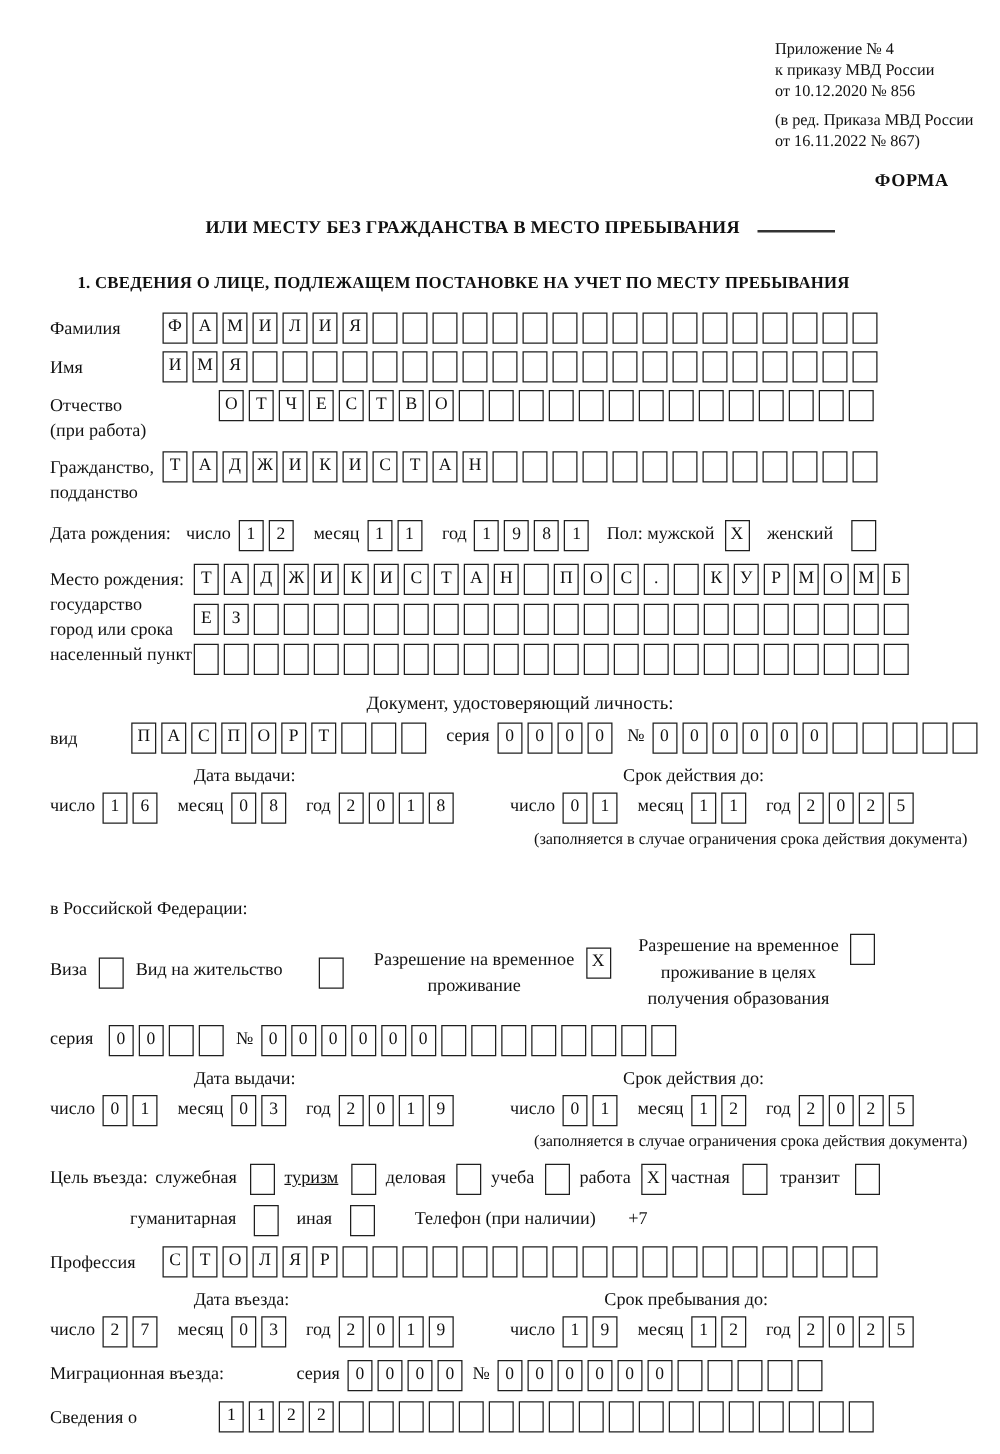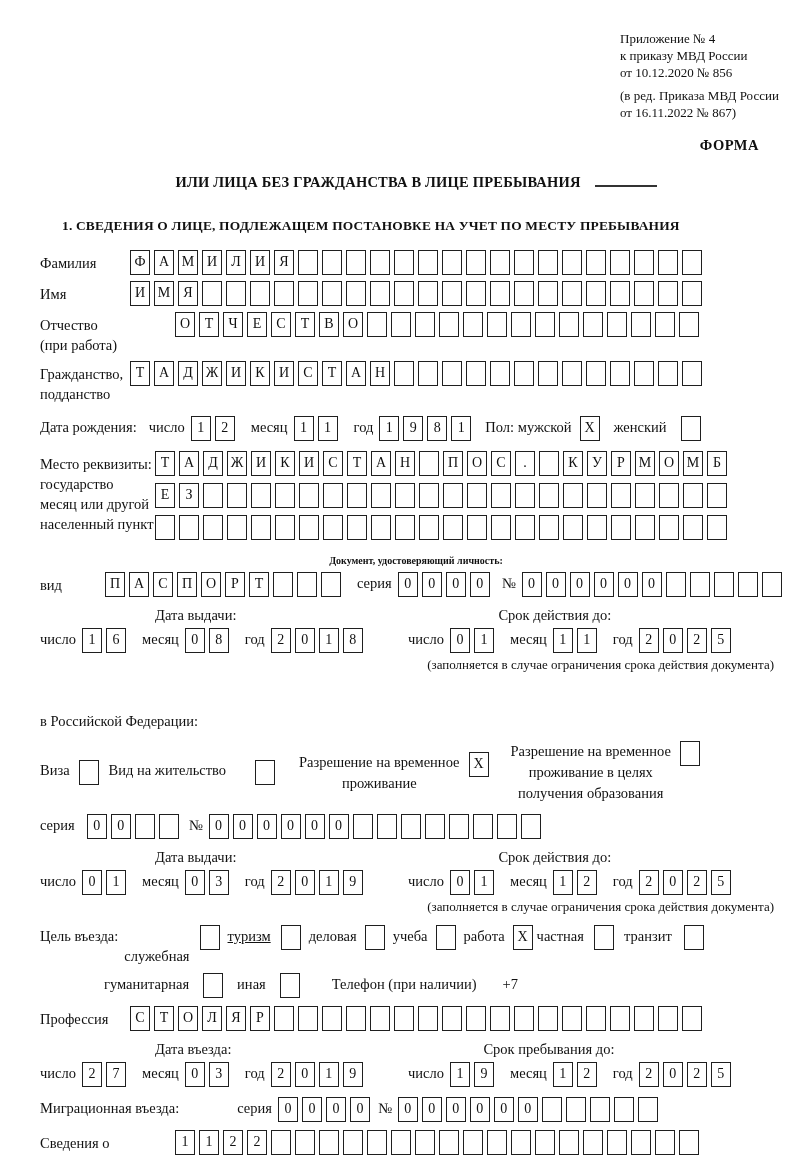--- a/index.html
+++ b/index.html
@@ -22,21 +22,21 @@
     vertical-align:top;
   }
   .frow { display:flex; align-items:flex-start; margin-top:6px; }
   .flabel { font-size:14.5px; line-height:20px; padding-top:3px; }
   .w90  { width:90px;  flex:none; }
   .w115 { width:115px; flex:none; }
   .w135 { width:135px; flex:none; }
   .w65  { width:65px;  flex:none; }
   .boxrow { white-space:nowrap; flex:none; }
   .stack .boxrow { display:block; margin-bottom:7px; }
-  .center-bold { text-align:center; font-weight:bold; font-size:10px; margin-top:8px; }
+  .center-bold { text-align:center; font-weight:normal; font-size:15px; margin-top:8px; }
   .dgroup { display:flex; align-items:flex-start; flex:none; }
   .dlabel { font-size:14.5px; padding-top:3px; margin:0 6px 0 12px; }
   .dlabel.first { margin-left:0; }
   .datehead { display:flex; font-size:14.5px; margin-top:10px; }
   .note-right { text-align:right; padding-right:18px; font-size:13px; margin-top:4px; }
   .para { font-size:14.5px; margin-top:12px; line-height:24px; }
   .optrow { display:flex; align-items:center; margin-top:8px; font-size:14.5px; }
   .opt { display:flex; align-items:flex-start; }
   .optlines { text-align:center; line-height:21px; }
   .opt .cbox { margin-left:9px; margin-right:0; }
@@ -53,21 +53,21 @@
     <div>от 10.12.2020 № 856</div>
     <div class="gap"></div>
     <div>(в ред. Приказа МВД России</div>
     <div>от 16.11.2022 № 867)</div>
   </div>
 
   <div class="forma">ФОРМА</div>
 
   <div class="title">
     <div>
-      <span>ИЛИ ЛИЦА БЕЗ ГРАЖДАНСТВА В ЛИЦЕ ПРЕБЫВАНИЯ</span>
+      <span>ИЛИ МЕСТУ БЕЗ ГРАЖДАНСТВА В МЕСТО ПРЕБЫВАНИЯ</span>
       <span class="blank-underline"></span>
     </div>
   </div>
 
   <div class="sec">1. СВЕДЕНИЯ О ЛИЦЕ, ПОДЛЕЖАЩЕМ ПОСТАНОВКЕ НА УЧЕТ ПО МЕСТУ ПРЕБЫВАНИЯ</div>
 
   <div class="frow" style="margin-top:16px;">
     <span class="flabel w90">Фамилия</span>
     <span class="boxrow"><span class="cbox">Ф</span><span class="cbox">А</span><span class="cbox">М</span><span class="cbox">И</span><span class="cbox">Л</span><span class="cbox">И</span><span class="cbox">Я</span><span class="cbox"></span><span class="cbox"></span><span class="cbox"></span><span class="cbox"></span><span class="cbox"></span><span class="cbox"></span><span class="cbox"></span><span class="cbox"></span><span class="cbox"></span><span class="cbox"></span><span class="cbox"></span><span class="cbox"></span><span class="cbox"></span><span class="cbox"></span><span class="cbox"></span><span class="cbox"></span><span class="cbox"></span></span>
   </div>
@@ -102,23 +102,23 @@
     <span class="dlabel">год</span>
     <span class="boxrow"><span class="cbox">1</span><span class="cbox">9</span><span class="cbox">8</span><span class="cbox">1</span></span>
     <span class="inlinelbl" style="margin-left:10px;">Пол: мужской</span>
     <span class="boxrow" style="margin-left:8px;"><span class="cbox">X</span></span>
     <span class="inlinelbl" style="margin-left:10px;">женский</span>
     <span class="boxrow" style="margin-left:14px;"><span class="cbox"></span></span>
   </div>
 
   <div class="frow" style="margin-top:10px;">
     <span class="flabel w115">
-      <span>Место реквизиты:</span><br>
+      <span>Место рождения:</span><br>
       <span>государство</span><br>
-      <span>месяц или другой</span><br>
+      <span>город или срока</span><br>
       <span>населенный пункт</span>
     </span>
     <span class="stack">
       <span class="boxrow"><span class="cbox">Т</span><span class="cbox">А</span><span class="cbox">Д</span><span class="cbox">Ж</span><span class="cbox">И</span><span class="cbox">К</span><span class="cbox">И</span><span class="cbox">С</span><span class="cbox">Т</span><span class="cbox">А</span><span class="cbox">Н</span><span class="cbox"></span><span class="cbox">П</span><span class="cbox">О</span><span class="cbox">С</span><span class="cbox">.</span><span class="cbox"></span><span class="cbox">К</span><span class="cbox">У</span><span class="cbox">Р</span><span class="cbox">М</span><span class="cbox">О</span><span class="cbox">М</span><span class="cbox">Б</span></span>
       <span class="boxrow"><span class="cbox">Е</span><span class="cbox">З</span><span class="cbox"></span><span class="cbox"></span><span class="cbox"></span><span class="cbox"></span><span class="cbox"></span><span class="cbox"></span><span class="cbox"></span><span class="cbox"></span><span class="cbox"></span><span class="cbox"></span><span class="cbox"></span><span class="cbox"></span><span class="cbox"></span><span class="cbox"></span><span class="cbox"></span><span class="cbox"></span><span class="cbox"></span><span class="cbox"></span><span class="cbox"></span><span class="cbox"></span><span class="cbox"></span><span class="cbox"></span></span>
       <span class="boxrow"><span class="cbox"></span><span class="cbox"></span><span class="cbox"></span><span class="cbox"></span><span class="cbox"></span><span class="cbox"></span><span class="cbox"></span><span class="cbox"></span><span class="cbox"></span><span class="cbox"></span><span class="cbox"></span><span class="cbox"></span><span class="cbox"></span><span class="cbox"></span><span class="cbox"></span><span class="cbox"></span><span class="cbox"></span><span class="cbox"></span><span class="cbox"></span><span class="cbox"></span><span class="cbox"></span><span class="cbox"></span><span class="cbox"></span><span class="cbox"></span></span>
     </span>
   </div>
 
   <div class="center-bold">Документ, удостоверяющий личность:</div>
@@ -217,21 +217,21 @@
       <span class="boxrow"><span class="cbox">1</span><span class="cbox">2</span></span>
       <span class="dlabel">год</span>
       <span class="boxrow"><span class="cbox">2</span><span class="cbox">0</span><span class="cbox">2</span><span class="cbox">5</span></span>
     </span>
   </div>
 
   <div class="note-right">(заполняется в случае ограничения срока действия документа)</div>
 
   <div class="frow" style="margin-top:10px;">
     <span class="inlinelbl">Цель въезда:</span>
-    <span class="inlinelbl" style="margin-left:6px;margin-top:20px;">служебная</span>
+    <span class="inlinelbl" style="margin-left:6px;">служебная</span>
     <span class="boxrow" style="margin-left:10px;"><span class="cbox"></span></span>
     <span class="inlinelbl" style="margin-left:4px;text-decoration:underline;">туризм</span>
     <span class="boxrow" style="margin-left:10px;"><span class="cbox"></span></span>
     <span class="inlinelbl" style="margin-left:4px;">деловая</span>
     <span class="boxrow" style="margin-left:8px;"><span class="cbox"></span></span>
     <span class="inlinelbl" style="margin-left:4px;">учеба</span>
     <span class="boxrow" style="margin-left:8px;"><span class="cbox"></span></span>
     <span class="inlinelbl" style="margin-left:4px;">работа</span>
     <span class="boxrow" style="margin-left:8px;"><span class="cbox">X</span></span>
     <span class="inlinelbl">частная</span>

